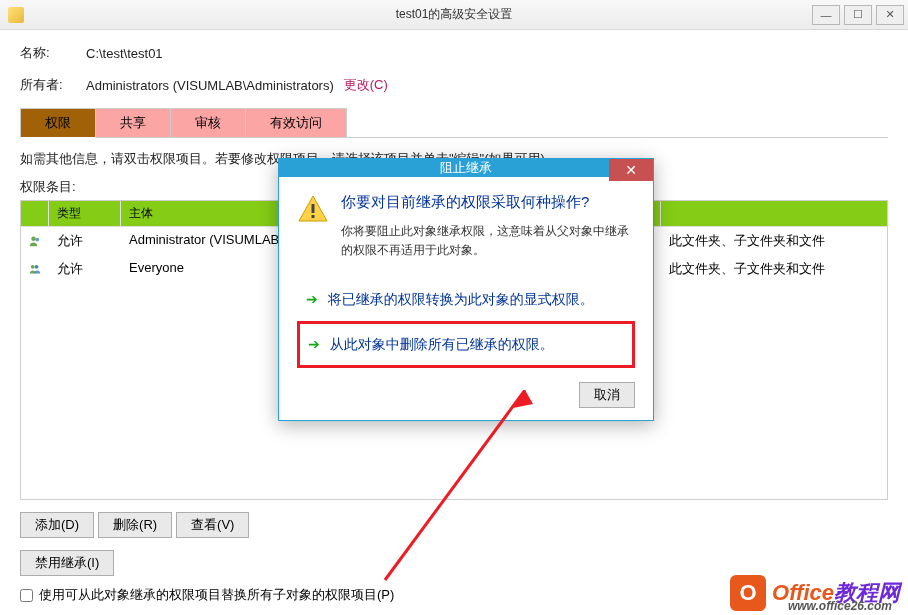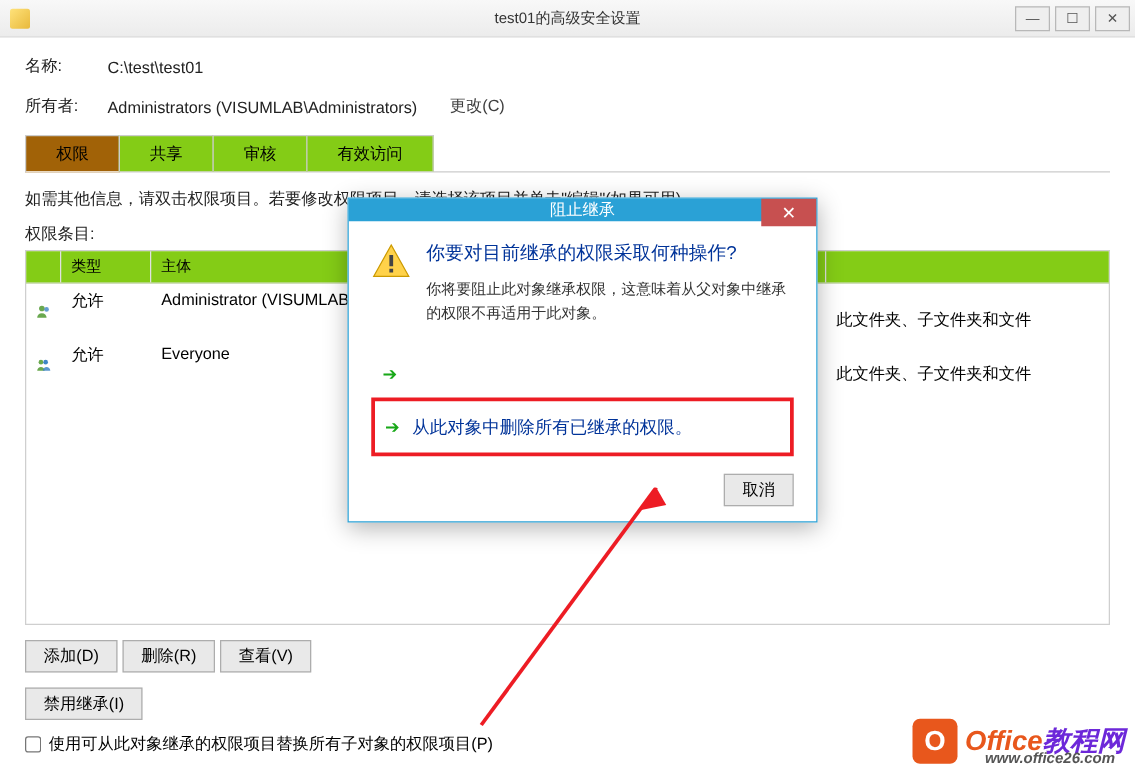--- a/index.html
+++ b/index.html
@@ -8,43 +8,43 @@
     .titlebar { height: 30px; background: linear-gradient(#f8f8f8,#ececec); border-bottom: 1px solid #d8d8d8; display: flex; align-items: center; position: relative; gap: 20px; }
     .titlebar-icon { width: 16px; height: 16px; margin-left: 8px; background: linear-gradient(135deg,#ffe27a,#e8b93c); border-radius: 2px; }
     .titlebar-title { position: absolute; left: 50%; transform: translateX(-50%); font-size: 12px; color: #333; }
     .titlebar-controls { margin-left: auto; display: flex; }
     .titlebar-btn { width: 28px; height: 20px; border: 1px solid #b8b8b8; background: #efefef; margin-right: 4px; display: flex; align-items: center; justify-content: center; font-size: 11px; color: #555; }
     
     .content { padding: 14px 20px; }
     .row { display: flex; align-items: center; margin-bottom: 14px; font-size: 13px; }
     .row-label { width: 66px; color: #222; }
     .row-value { color: #222; }
-    .link { color: #404040; margin-left: 26px; cursor: pointer; }
+    .link { color: #be185d; margin-left: 10px; cursor: pointer; }
     
     .tabs { display: flex; border-bottom: 1px solid #ccc; margin-top: 8px; }
-    .tab { padding: 5px 24px; font-size: 13px; border: 1px solid #ccc; border-bottom: none; background: #84cc16; margin-right: -1px; cursor: pointer; }
+    .tab { padding: 5px 24px; font-size: 13px; border: 1px solid #ccc; border-bottom: none; background: #fca5a5; margin-right: -1px; cursor: pointer; }
     .tab.active { background: #a16207; border-bottom: 1px solid #fff; margin-bottom: -1px; }
     
     .info-text { font-size: 13px; margin: 12px 0 10px; color: #222; }
     .section-label { font-size: 13px; margin-bottom: 4px; color: #222; }
     
     .table { border: 1px solid #cfcfcf; height: 300px; background: #fff; }
     .table-header { display: flex; background: #84cc16; border-bottom: 1px solid #e0e0e0; font-size: 12px; }
     .th { padding: 4px 8px; border-right: 1px solid #e0e0e0; }
     .th-icon { width: 28px; }
     .th-type { width: 72px; }
     .th-subject { width: 540px; }
     .th-apply { flex: 1; }
     .table-row { display: flex; font-size: 13px; padding: 3px 0; }
     .td { padding: 2px 8px; }
     .td-icon { width: 28px; display: flex; align-items: center; justify-content: center; }
     .row-icon { width: 16px; height: 16px; }
     .td-type { width: 72px; }
     .td-subject { width: 540px; }
-    .td-apply { flex: 1; margin-top: 15px; }
+    .td-apply { flex: 1; }
     
     .buttons { display: flex; gap: 4px; margin-top: 12px; }
     .btn { padding: 3px 14px; font-size: 13px; border: 1px solid #adadad; background: #e9e9e9; cursor: pointer; }
     .inherit-row { margin-top: 12px; }
     .checkbox-row { display: flex; align-items: center; margin-top: 10px; font-size: 13px; }
     .checkbox-row input { margin-right: 6px; }
     
     
     .modal { position: absolute; left: 278px; top: 158px; width: 376px; background: #fff; border: 1px solid #2aa1d6; box-shadow: 0 4px 18px rgba(0,0,0,.3); }
     .modal-title { height: 18px; background: #2aa1d6; color: #fff; display: flex; align-items: center; padding: 0 10px; position: relative; }
@@ -167,20 +167,21 @@
         <rect x="14.5" y="22" width="3" height="3" fill="#444"></rect>
       </svg>
       <div class="modal-text">
         <div class="modal-heading">你要对目前继承的权限采取何种操作?</div>
         <div class="modal-desc">你将要阻止此对象继承权限，这意味着从父对象中继承的权限不再适用于此对象。</div>
       </div>
     </div>
     <div class="modal-options">
       <div class="modal-option">
         <span class="arrow">➔</span>
+        <span class="option-text">将已继承的权限转换为此对象的显式权限。</span>
       </div>
       <div class="modal-option highlight">
         <span class="arrow">➔</span>
         <span class="option-text">从此对象中删除所有已继承的权限。</span>
       </div>
     </div>
     <div class="modal-footer">
       <button class="btn">取消</button>
     </div>
   </div>

